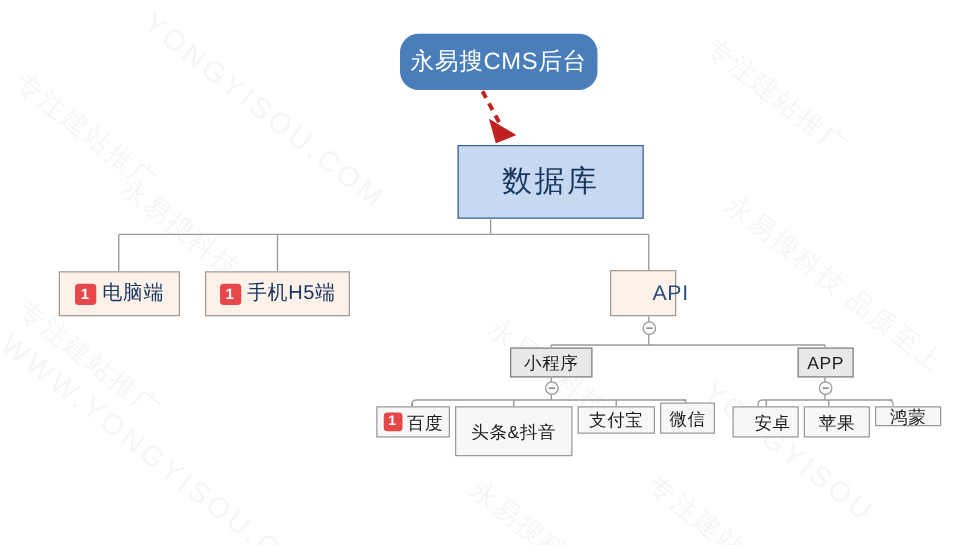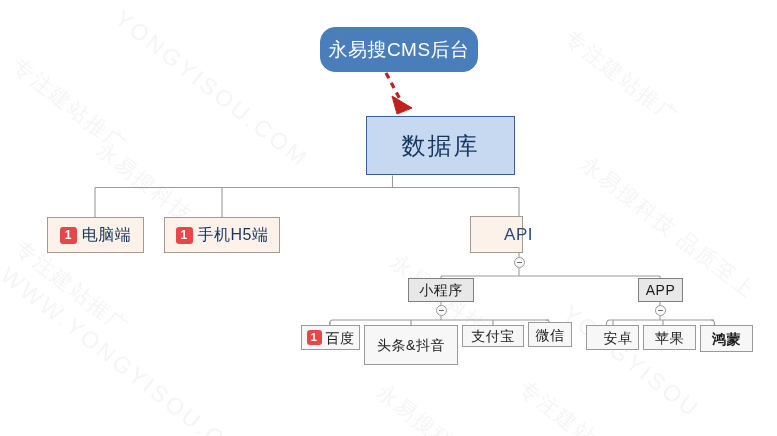--- a/index.html
+++ b/index.html
@@ -207,21 +207,21 @@
   <div class="node node-cream" style="left:47px; top:217px; width:97px; height:36px;">
     <span class="badge">1</span>
     <span class="lbl">电脑端</span>
   </div>
 
   <div class="node node-cream" style="left:164px; top:217px; width:116px; height:36px;">
     <span class="badge">1</span>
     <span class="lbl">手机H5端</span>
   </div>
 
-  <div class="node node-api" style="left:470px; top:216px; width:53px; height:37px;padding-left:44px;">
+  <div class="node node-api" style="left:488px; top:216px; width:53px; height:37px;padding-left:44px;">
     <span class="lbl">API</span>
   </div>
   <div class="toggle" style="left:513.5px; top:257px;"></div>
 
   <div class="node node-gray" style="left:408px; top:278px; width:66px; height:24px;">
     <span class="lbl">小程序</span>
   </div>
   <div class="toggle" style="left:435.5px; top:305px;"></div>
 
   <div class="node node-gray" style="left:638px; top:278px; width:45px; height:24px;">
@@ -242,18 +242,18 @@
       </div>
       <div class="node node-leaf" style="left: 528px; top: 322px; width: 44px; height: 25px;">
         <span class="lbl">微信</span>
       </div>
       <div class="node node-leaf" style="left: 586px; top: 325px; width: 53px; height: 25px; padding-left: 11px;">
         <span class="lbl">安卓</span>
       </div>
       <div class="node node-leaf" style="left: 643px; top: 325px; width: 53px; height: 25px; justify-content: center;">
         <span class="lbl">苹果</span>
       </div>
-      <div class="node node-leaf" style="left: 700px; top: 325px; width: 53px; height: 27px; font-weight: bold;">
+      <div class="node node-leaf" style="left: 700px; top: 325px; width: 53px; height: 16px;">
         <span class="lbl">鸿蒙</span>
       </div>
     </div>
 
 </div>
 
 </body></html>

